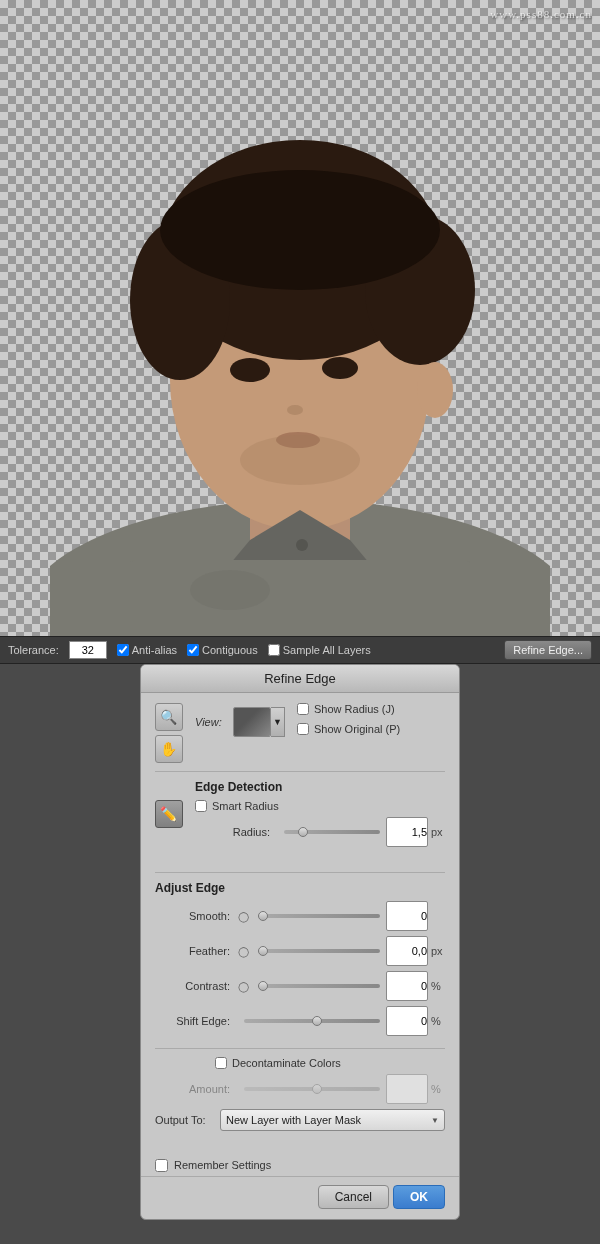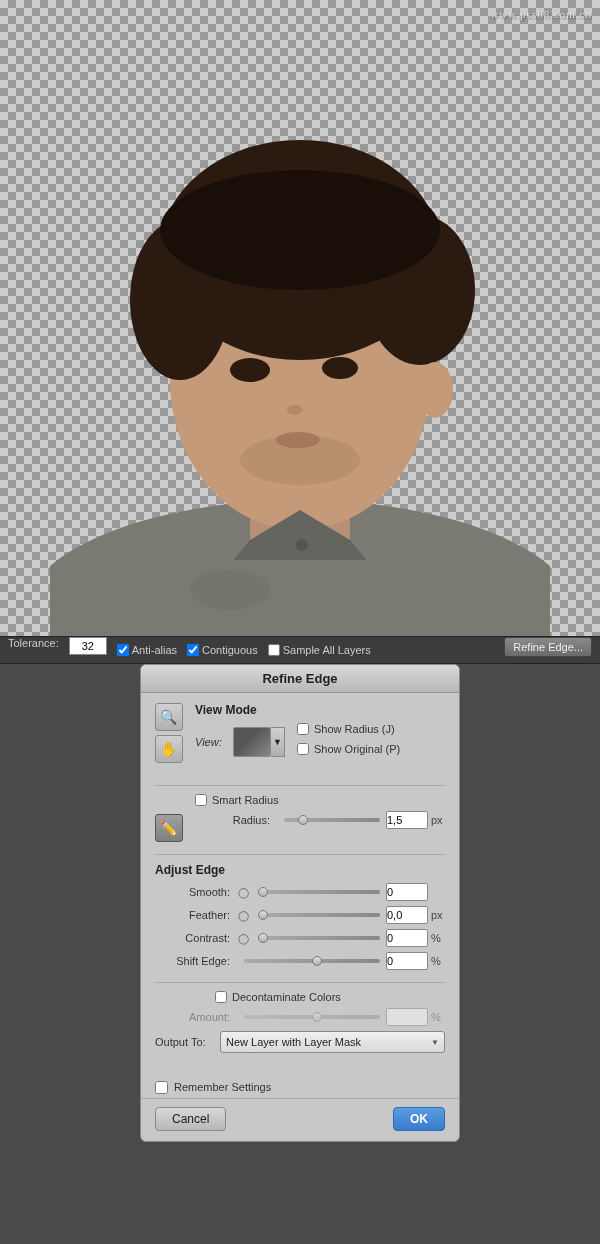--- a/index.html
+++ b/index.html
@@ -44,20 +44,21 @@
       width: 500px;
       height: 636px;
     }
 
     
     .toolbar {
       width: 600px;
       height: 28px;
       background: #3c3c3c;
       display: flex;
+      align-items: center;
       padding: 0 8px;
       gap: 10px;
       border-top: 1px solid #222;
       border-bottom: 1px solid #222;
     }
 
     .toolbar-label {
       color: #ccc;
       font-size: 11px;
       white-space: nowrap;
@@ -115,21 +116,21 @@
       border-radius: 6px;
       overflow: hidden;
       margin-top: 0;
     }
 
     .dialog-titlebar {
       background: linear-gradient(to bottom, #d8d8d8, #b8b8b8);
       text-align: center;
       padding: 6px;
       font-size: 13px;
-      font-weight: bold;
+      font-weight: normal;
       color: #222;
       border-bottom: 1px solid #999;
     }
 
     .dialog-body {
       padding: 10px 14px;
     }
 
     
     .dialog-tools {
@@ -201,25 +202,25 @@
       width: 10px;
       height: 10px;
       background: linear-gradient(to bottom, #e0e0e0, #b0b0b0);
       border: 1px solid #777;
       border-radius: 50%;
       top: -3px;
     }
 
     .value-input {
       width: 42px;
-      height: 18px;
+      height: 30px;
       background: #fff;
       border: 1px solid #888;
       font-size: 11px;
-      text-align: left;
+      text-align: right;
       border-radius: 2px;
     }
 
     .unit-label {
       font-size: 11px;
       color: #444;
       margin-left: 3px;
       width: 14px;
     }
 
@@ -330,22 +331,22 @@
     
     .divider {
       height: 1px;
       background: #aaa;
       margin: 8px 0;
     }
 
     
     .dialog-footer {
       display: flex;
-      justify-content: space-between;
-      gap: 24px;
+      justify-content: flex-end;
+      gap: 4px;
       padding: 8px 14px 10px;
       border-top: 1px solid #aaa;
     }
 
     .btn {
       padding: 4px 16px;
       border-radius: 4px;
       font-size: 12px;
       cursor: pointer;
       border: 1px solid #888;
@@ -477,21 +478,20 @@
         <div class="dialog-tools">
           <div class="tool-btn">
             <span>🔍</span>
           </div>
           <div class="tool-btn">
             <span>✋</span>
           </div>
         </div>
 
         <div class="section" style="overflow:hidden;">
-          <div class="section-title">View Mode</div>
           <div class="view-row">
             <span class="view-label">View:</span>
             <div class="view-thumb">
               <div class="view-thumb-img"></div>
             </div>
             <div class="view-dropdown-arrow">▼</div>
             <div class="show-options">
               <div class="check-row">
                 <input type="checkbox" style="">
                 <span>Show Radius (J)</span>
@@ -507,20 +507,21 @@
 
       <div class="divider"></div>
 
       <div style="display:flex; gap:8px;">
         <div style="width:32px;">
           <div class="tool-btn active" style="margin-top:20px;">
             <span>✏️</span>
           </div>
         </div>
         <div class="section" style="flex:1;">
+          <div class="section-title">Edge Detection</div>
           <div class="check-row">
             <input type="checkbox" style="">
             <span>Smart Radius</span>
           </div>
           <div class="row">
             <span class="row-label">Radius:</span>
             <div class="slider-track">
               <div class="slider-thumb" style="left:15%;"></div>
             </div>
             <input class="value-input" type="text" value="1,5" style="">

